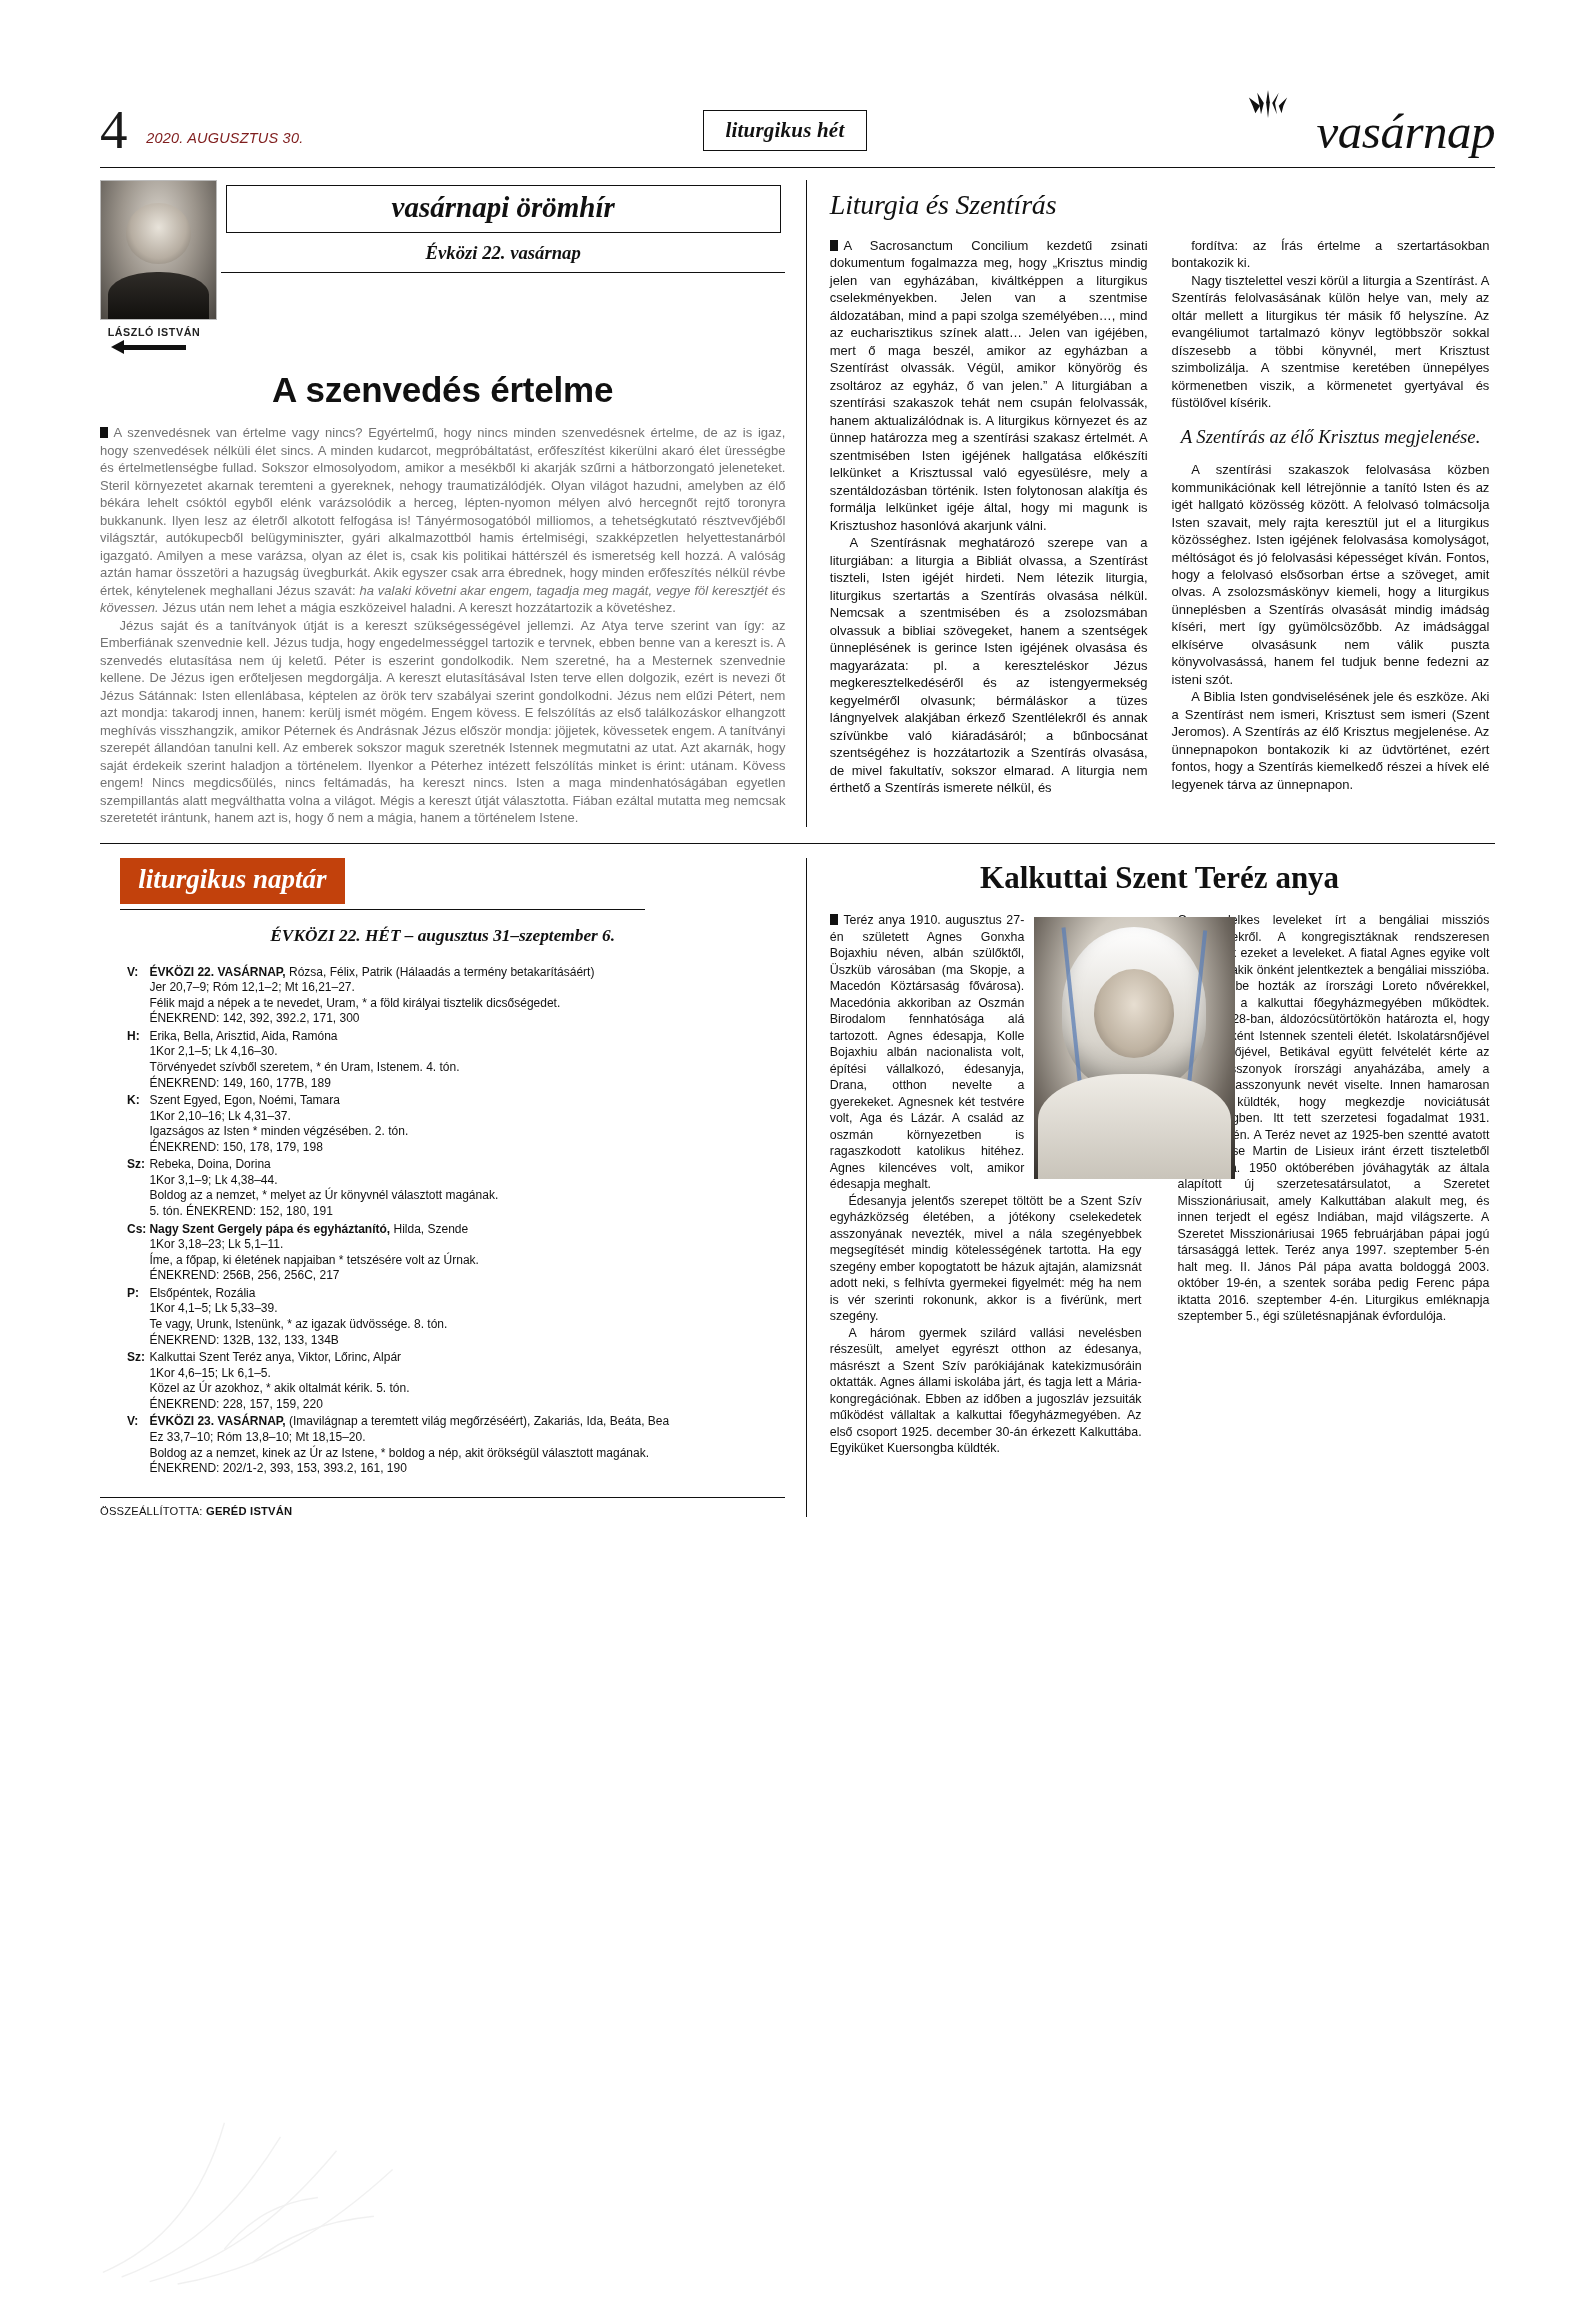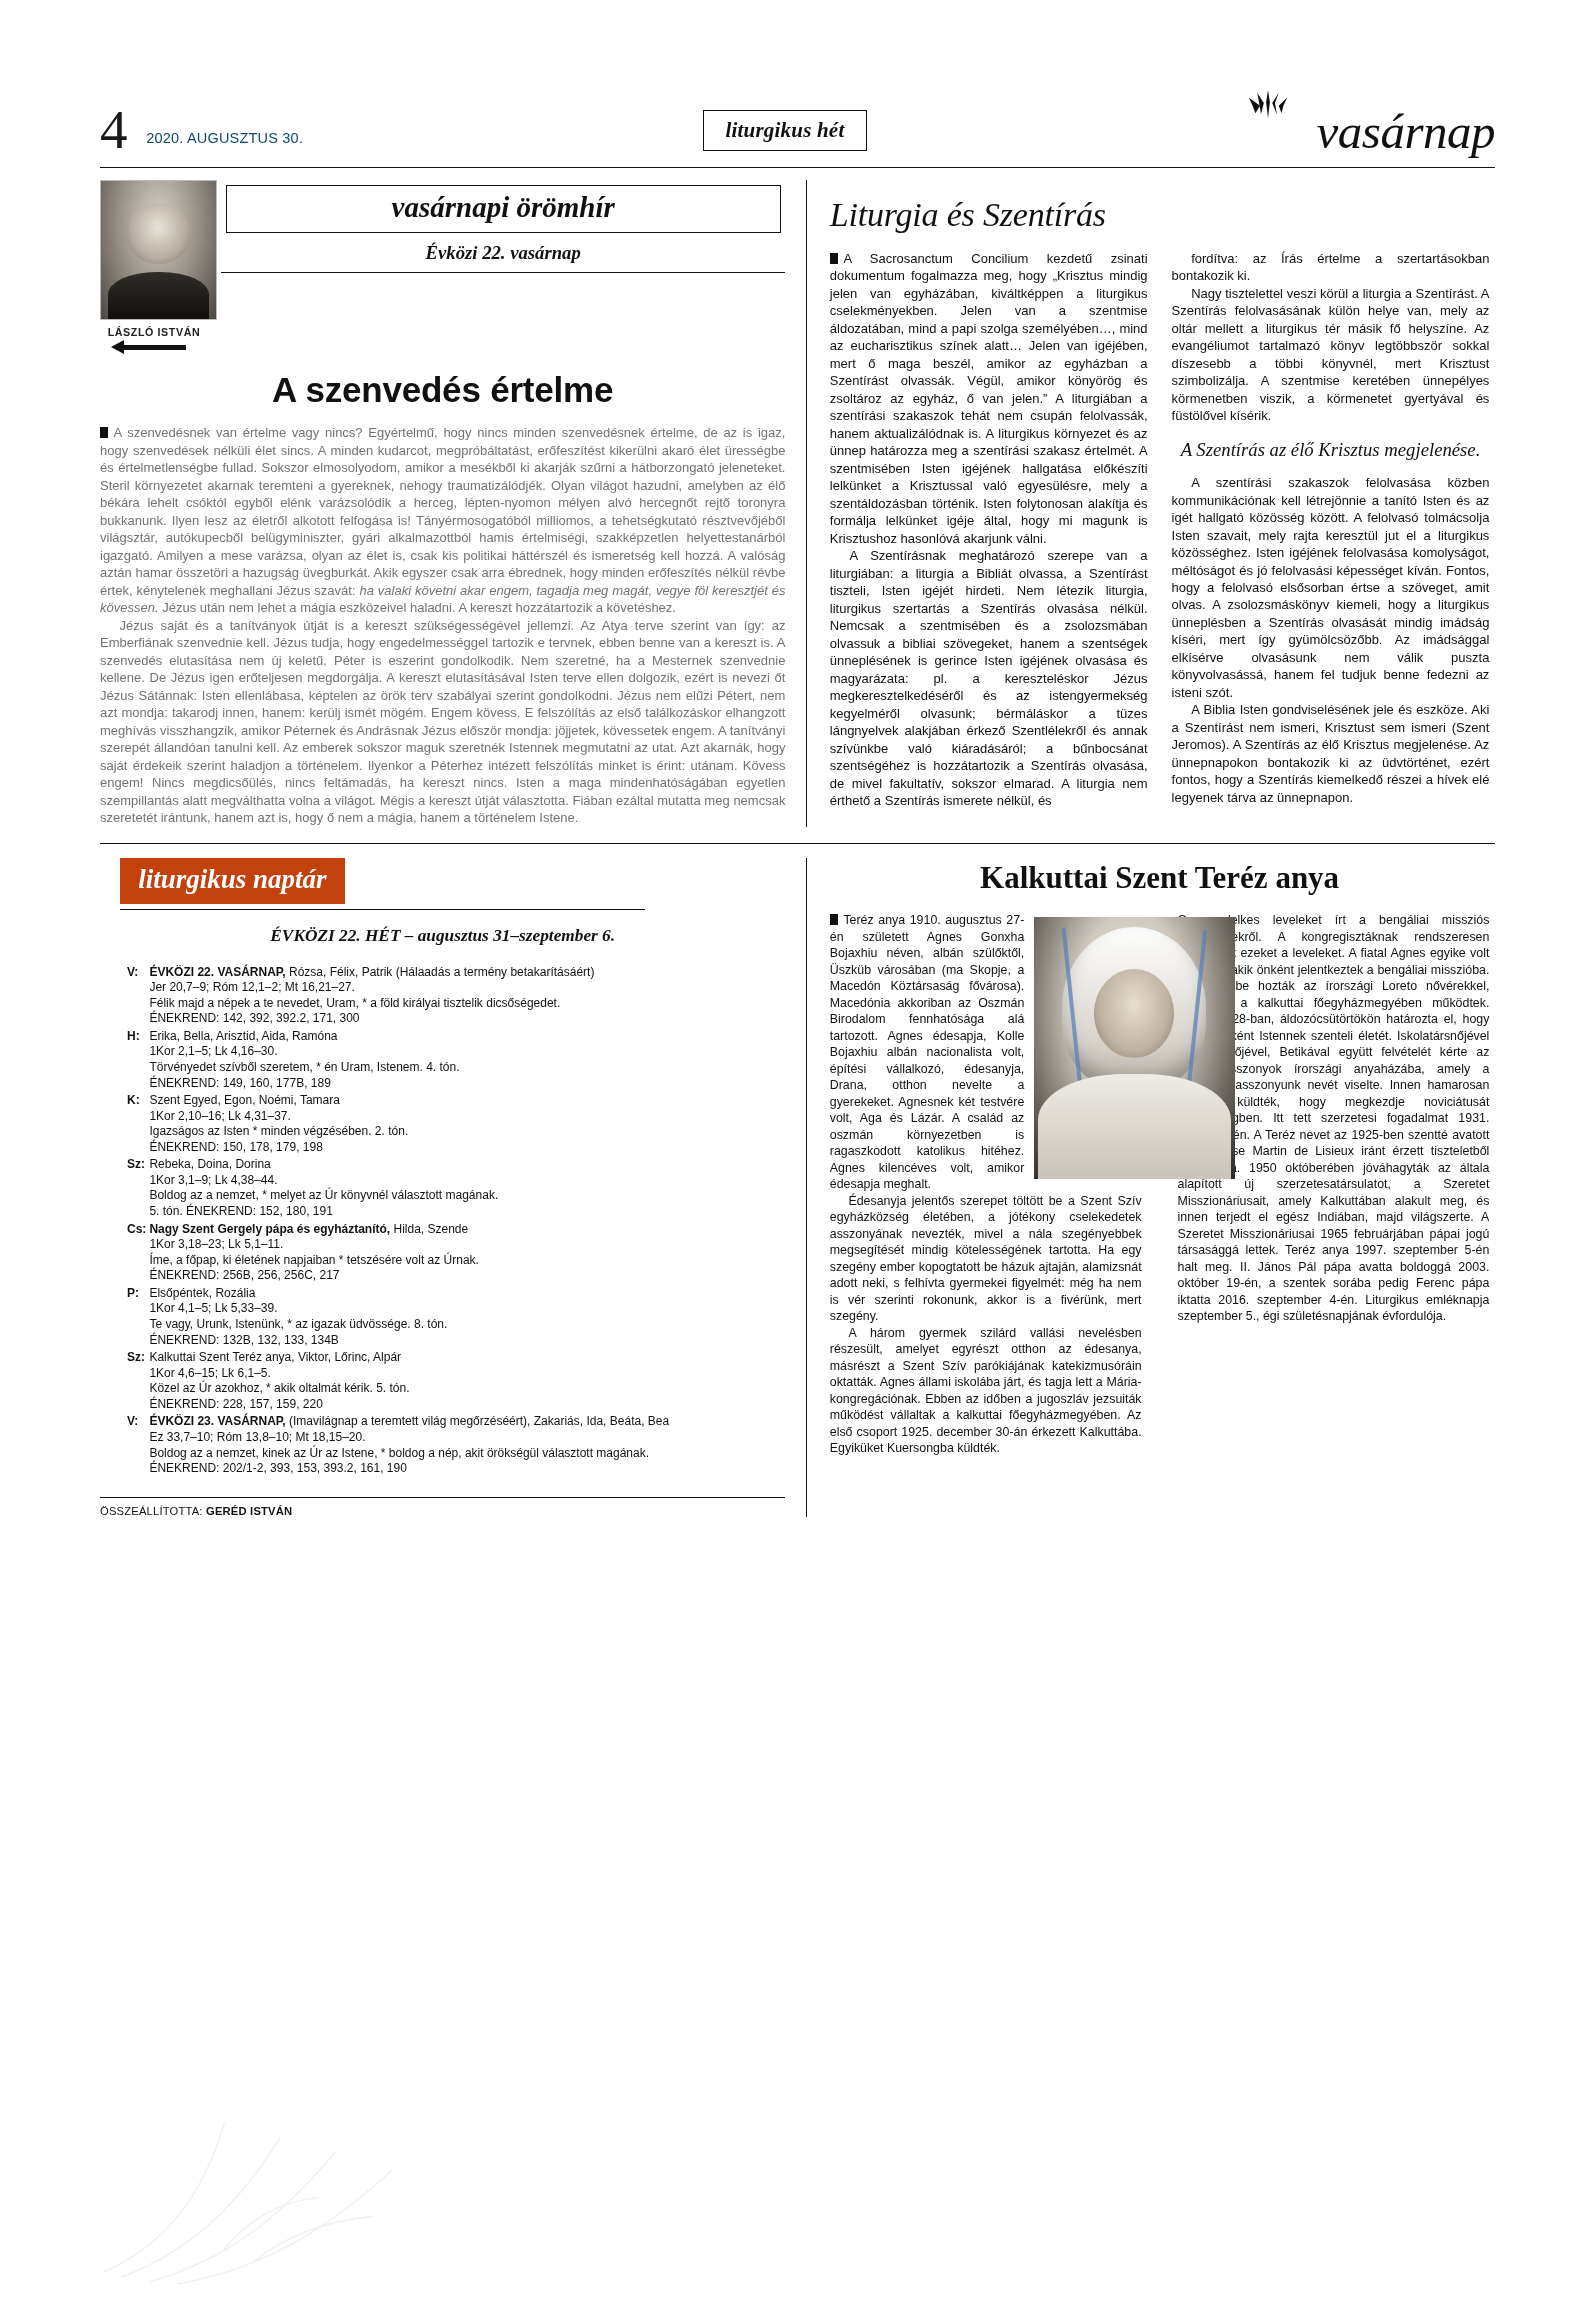--- a/index.html
+++ b/index.html
@@ -32,22 +32,23 @@
     font-size: 55px;
     line-height: 0.85;
     font-weight: 400;
     color: #1a1a1a;
     margin-right: 18.7px;
   }
   .issue-date {
     font-size: 14.5px;
     letter-spacing: 0.2px;
     font-weight: 500;
-    color: #0c4a6e;
+    color: #7f1d1d;
     padding-bottom: 8.4px;
+    font-style: italic;
   }
   .section-tag {
     position: absolute;
     left: 603px;
     bottom: 2.8px;
     border: 1.4px solid #111;
     padding: 6.5px 21.5px 7.5px 21.5px;
     font-family: "Liberation Serif", serif;
     font-style: italic;
     font-weight: bold;
@@ -187,22 +188,22 @@
     background: #111;
     margin-right: 5.6px;
     vertical-align: -0.9px;
   }
   em.i { font-style: italic; }
 
   
   .lit-title {
     font-family: "Liberation Serif", serif;
     font-style: italic;
-    font-size: 34px;
-    margin: 16px 0 16px 0;
+    font-size: 28px;
+    margin: 9px 0 16px 0;
     letter-spacing: -0.2px;
   }
   .two-col {
     column-count: 2;
     column-gap: 24px;
     font-size: 13px;
     line-height: 1.345;
     text-align: justify;
     hyphens: auto;
   }

